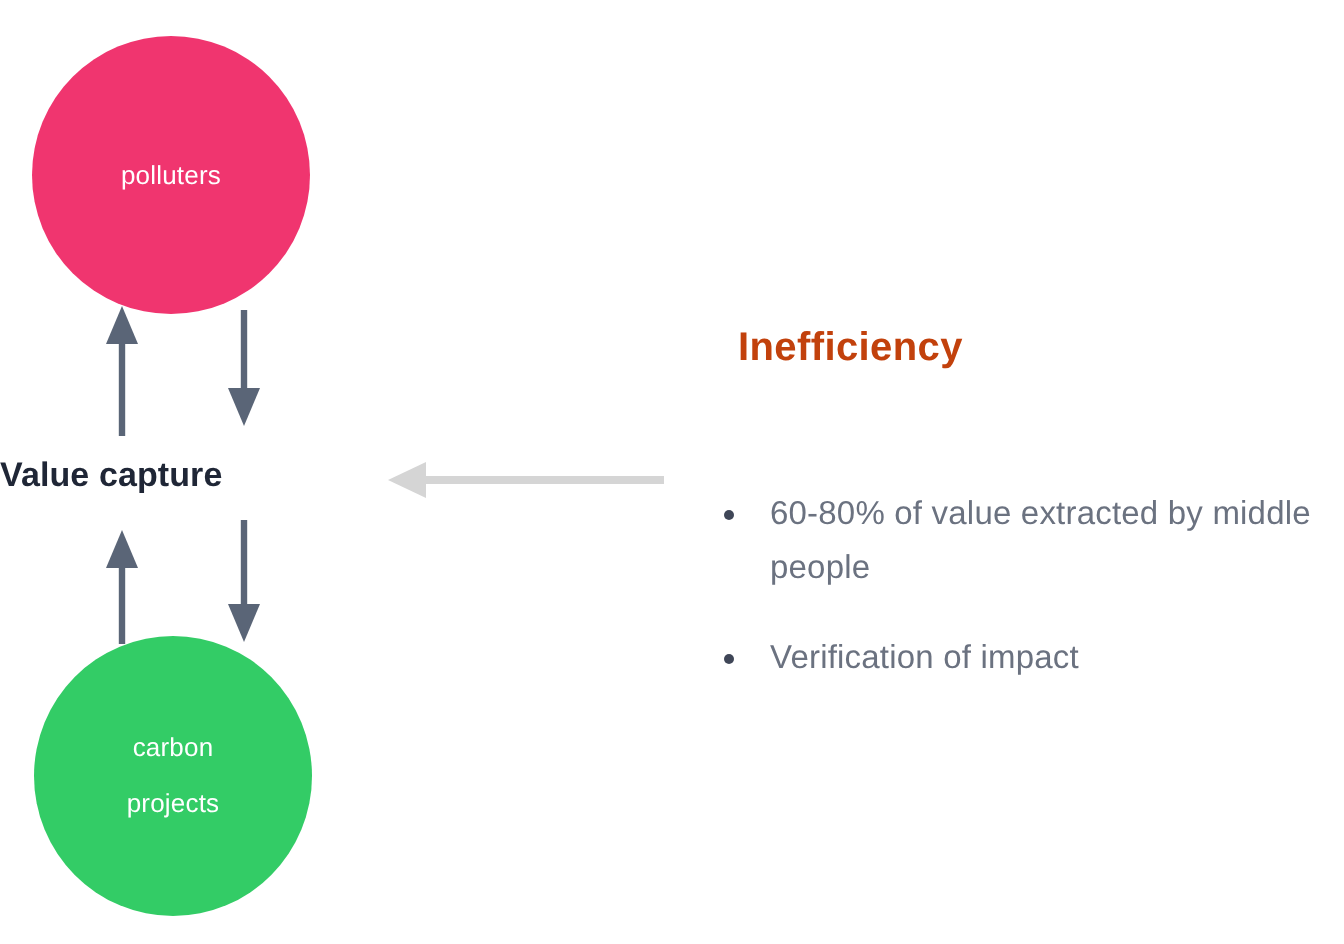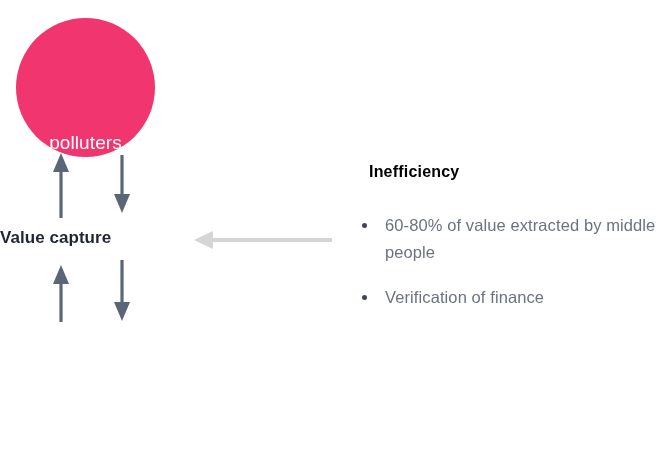--- a/index.html
+++ b/index.html
@@ -18,25 +18,25 @@
     height: 472px;
     background: #ffffff;
     overflow: hidden;
   }
 
   
   .node-circle {
     position: absolute;
     border-radius: 50%;
     display: flex;
-    align-items: flex-end;
+    align-items: center;
     justify-content: center;
     text-align: center;
     color: #ffffff;
-    font-size: 19px;
+    font-size: 13px;
     line-height: 28px;
     font-weight: 400;
     letter-spacing: 0.1px;
     user-select: none;
   }
   #polluters-node {
     left: 16px;
     top: 18px;
     width: 139px;
     height: 139px;
@@ -72,30 +72,30 @@
     width: 672px;
     height: 472px;
     pointer-events: none;
   }
 
   
   #inefficiency-heading {
     position: absolute;
     left: 369px;
     top: 163px;
-    font-size: 16px;
+    font-size: 20px;
     font-weight: bold;
-    color: #000000;
+    color: #c2410c;
     letter-spacing: 0.2px;
     text-align: right;
   }
   #bullet-list {
     position: absolute;
     left: 357px;
-    top: 212px;
+    top: 244px;
     width: 300px;
     margin: 0;
     padding: 0;
     list-style: none;
   }
   #bullet-list li {
     position: relative;
     padding-left: 28px;
     margin-bottom: 18px;
     font-size: 16.5px;
@@ -117,20 +117,24 @@
 </style>
 </head>
 <body>
 
 <div id="canvas">
 
   <div id="polluters-node" class="node-circle" style="background:#f0356f;">
     <span class="node-label">polluters</span>
   </div>
 
+  <div id="carbon-node" class="node-circle" style="background:#33cc66;">
+    <span class="node-label">carbon
+projects</span>
+  </div>
 
   <div id="value-capture-label">Value capture</div>
 
   <svg id="arrow-layer" viewBox="0 0 672 472">
 
     <g>
       <line x1="61" y1="218" x2="61" y2="166" stroke="#5a6577" stroke-width="3.2"></line>
       <polygon points="61,153 69,172 53,172" fill="#5a6577"></polygon>
     </g>
 
@@ -157,17 +161,17 @@
 
   <div id="inefficiency-heading">Inefficiency</div>
 
   <ul id="bullet-list">
     <li>
       <span class="bullet-dot"></span>
       <span class="bullet-text">60-80% of value extracted by middle people</span>
     </li>
     <li>
       <span class="bullet-dot"></span>
-      <span class="bullet-text">Verification of finance</span>
+      <span class="bullet-text">Verification of impact</span>
     </li>
   </ul>
 
 </div>
 
 </body></html>

